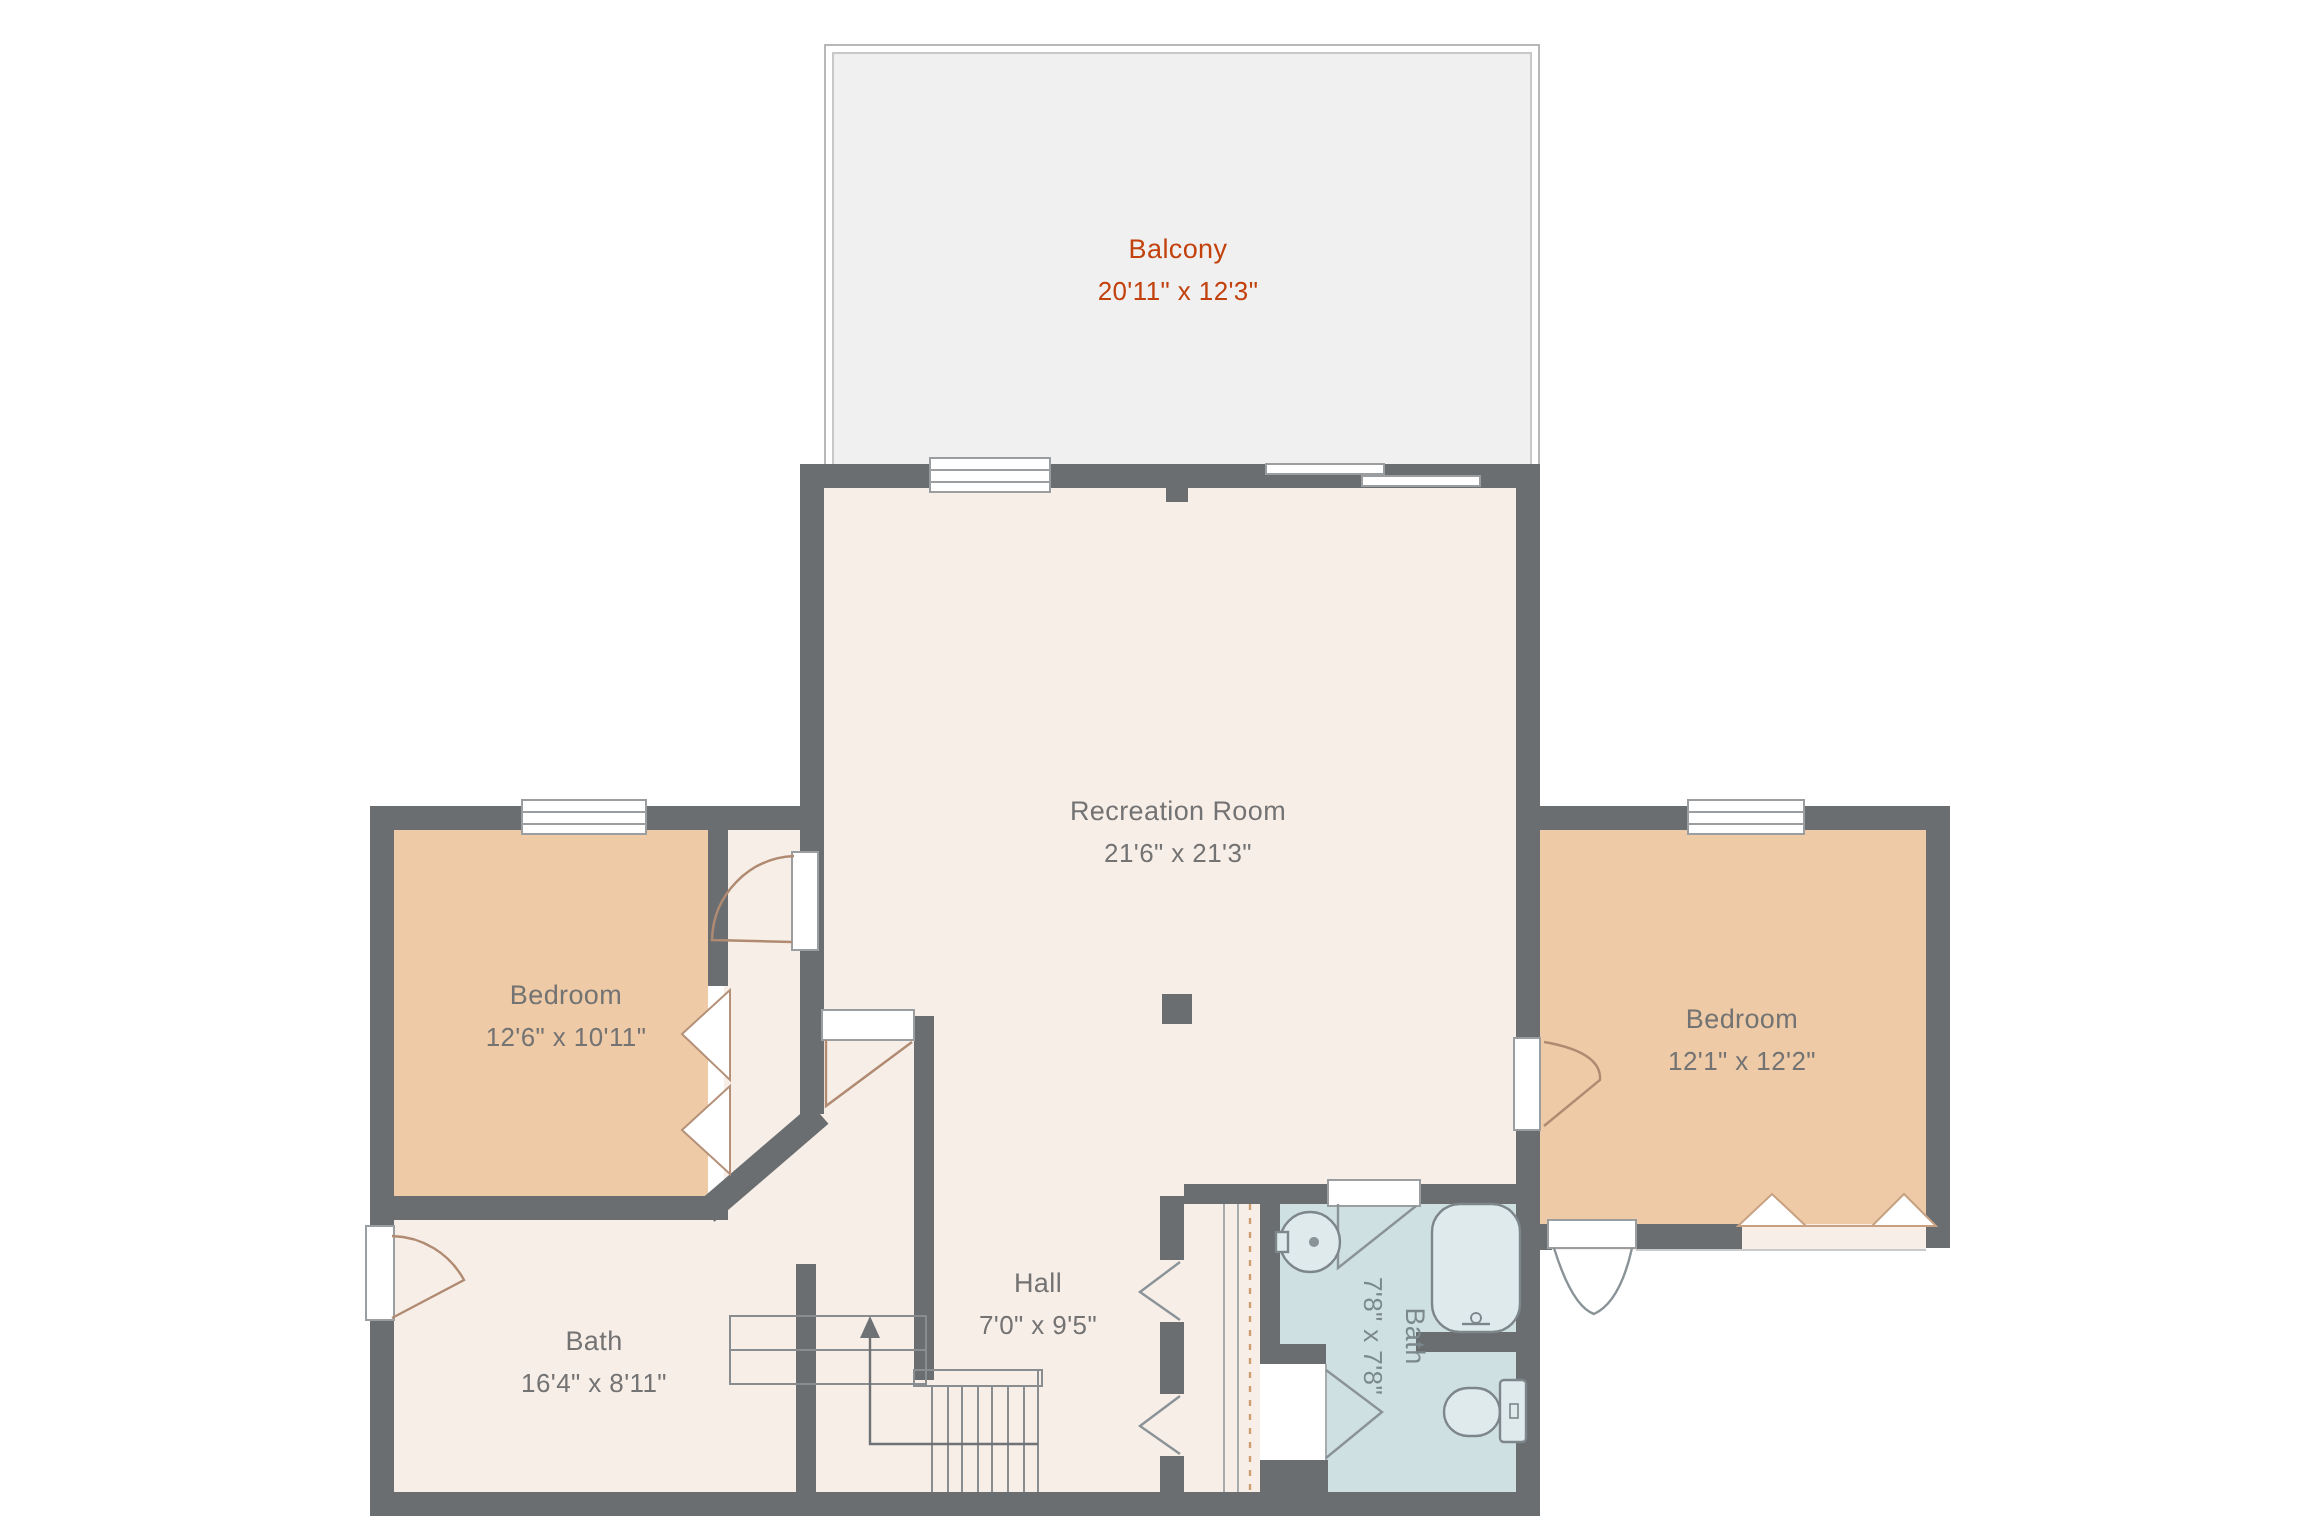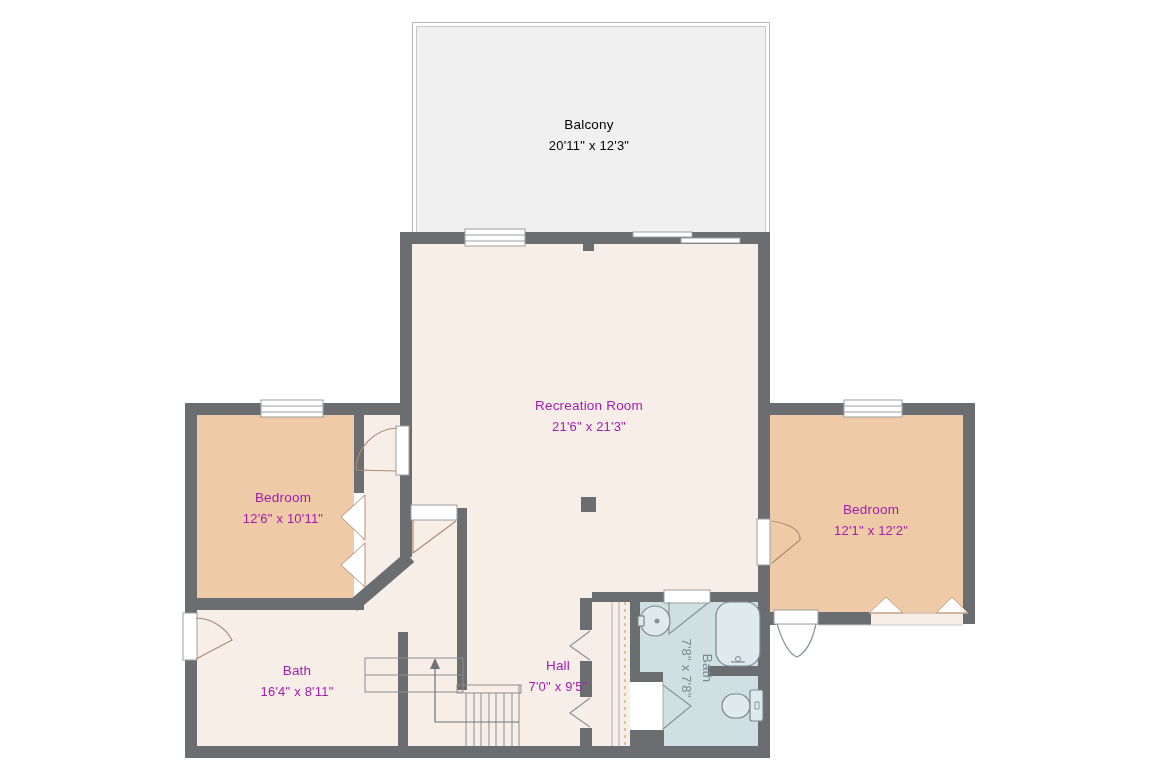--- a/index.html
+++ b/index.html
@@ -4,23 +4,23 @@
 <style>
   html,body{margin:0;padding:0;background:#ffffff;}
   #plan{position:relative;width:1162px;height:768px;background:#ffffff;overflow:hidden;
         font-family:"Liberation Sans", sans-serif;}
   #balcony-deck{position:absolute;left:412px;top:22px;width:358px;height:214px;
         border:1px solid #b5b7b8;background:#ffffff;box-sizing:border-box;}
   #balcony-deck .inner{position:absolute;left:3px;top:3px;right:3px;bottom:0;
         border:1px solid #c6c8c9;border-bottom:none;background:#f0f0f1;}
   #plan-svg{position:absolute;left:0;top:0;}
   .room-label{position:absolute;transform:translate(-50%,-50%);text-align:center;
-        line-height:21px;font-size:13.5px;letter-spacing:.2px;color:#a21caf;white-space:nowrap;}
+        line-height:21px;font-size:13.5px;letter-spacing:.2px;color:#737373;white-space:nowrap;}
   .room-label .dims{font-size:13px;}
-  .lbl-balcony{color:#000000;}
+  .lbl-balcony{color:#c2410c;}
   .lbl-bath{color:#7b898e;transform:translate(-50%,-50%) rotate(90deg);}
   .wall{fill:#6a6e70;}
   .leaf{fill:#ffffff;stroke:#9a9ea0;stroke-width:1;}
   .win{fill:#ffffff;stroke:#9a9ea0;stroke-width:1;}
   .door{fill:none;stroke:#b08b72;stroke-width:1.2;}
   .door-gray{fill:none;stroke:#8a9397;stroke-width:1.2;}
   .bifold{fill:#ffffff;stroke:#c8a183;stroke-width:1;}
   .stair{fill:none;stroke:#8a8d8f;stroke-width:1;}
   .fixture{fill:#dfeaec;stroke:#7d868a;stroke-width:1.2;}
   .thinline{stroke:#a8abac;stroke-width:1;fill:none;}
@@ -169,21 +169,21 @@
     <div class="dims">12'6" x 10'11"</div>
   </div>
   <div class="room-label" style="left:871px;top:520px;">
     <div class="name">Bedroom</div>
     <div class="dims">12'1" x 12'2"</div>
   </div>
   <div class="room-label" style="left:297px;top:681px;">
     <div class="name">Bath</div>
     <div class="dims">16'4" x 8'11"</div>
   </div>
-  <div class="room-label" style="left:558px;top:652px;margin-top:24px;">
+  <div class="room-label" style="left:519px;top:652px;">
     <div class="name">Hall</div>
     <div class="dims">7'0" x 9'5"</div>
   </div>
   <div class="room-label lbl-bath" style="left:697px;top:668px;">
     <div class="name">Bath</div>
     <div class="dims">7'8" x 7'8"</div>
   </div>
 
 </div>
 

